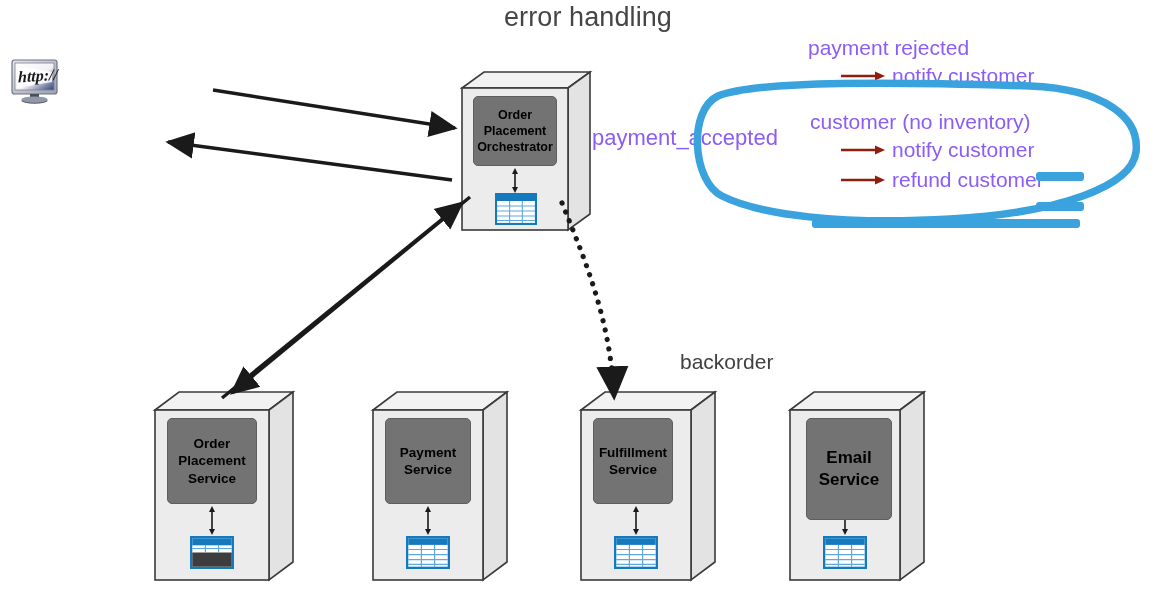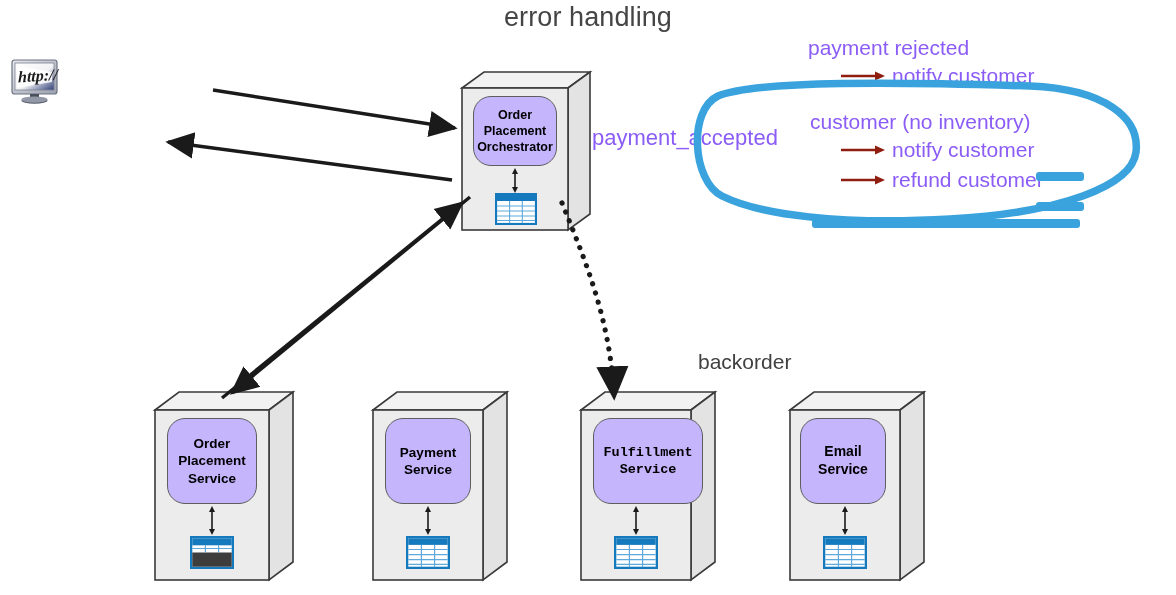--- a/index.html
+++ b/index.html
@@ -58,23 +58,23 @@
   .server {
     position: absolute;
   }
   .server svg.box3d {
     position: absolute;
     left: 0; top: 0;
     overflow: visible;
   }
   .server .label-plate {
     position: absolute;
-    background: #c4b5fd;
+    background: #737373;
     border: 1.4px solid #5e5e5e;
-    border-radius: 18px;
+    border-radius: 5px;
     box-sizing: border-box;
     display: flex;
     flex-direction: column;
     align-items: center;
     justify-content: center;
     color: #000000;
     font-weight: bold;
     line-height: 1.28;
     text-align: center;
   }
@@ -214,21 +214,21 @@
 
   <div class="server" style="left:581px; top:392px; width:134px; height:190px;">
     <svg class="box3d" width="134" height="190" viewBox="0 0 134 190">
       <polygon points="0,18 24,0 134,0 110,18" fill="#f2f2f2" stroke="#3a3a3a" stroke-width="1.6"></polygon>
       <polygon points="110,18 134,0 134,170 110,188" fill="#e3e3e3" stroke="#3a3a3a" stroke-width="1.6"></polygon>
       <rect x="0" y="18" width="110" height="170" fill="#ececec" stroke="#3a3a3a" stroke-width="1.6"></rect>
       <line x1="55" y1="117" x2="55" y2="140" stroke="#1a1a1a" stroke-width="1.6"></line>
       <polygon points="55,114 52,120 58,120" fill="#1a1a1a"></polygon>
       <polygon points="55,143 52,137 58,137" fill="#1a1a1a"></polygon>
     </svg>
-    <div class="label-plate" style="left:12px; top:26px; width:110px; height:86px; font-size:13.5px;font-family:Liberation Mono, monospace;">
+    <div class="label-plate" style="left:12px; top:26px; width:80px; height:86px; font-size:13.5px;">
       <span>Fulfillment</span>
       <span>Service</span>
     </div>
     <div class="db-icon" style="left:33px; top:144px;">
       <svg width="44" height="33" viewBox="0 0 44 33">
         <rect x="0.9" y="0.9" width="42.2" height="31.2" fill="#ffffff" stroke="#1479bd" stroke-width="2.8"></rect>
         <rect x="2.3" y="2.3" width="39.4" height="6.6" fill="#1479bd"></rect>
         <g stroke="#5ea8dc" stroke-width="1.2">
           <line x1="2.3" y1="13.5" x2="41.7" y2="13.5"></line>
           <line x1="2.3" y1="18.6" x2="41.7" y2="18.6"></line>
@@ -243,21 +243,21 @@
 
   <div class="server" style="left:790px; top:392px; width:134px; height:190px;">
     <svg class="box3d" width="134" height="190" viewBox="0 0 134 190">
       <polygon points="0,18 24,0 134,0 110,18" fill="#f2f2f2" stroke="#3a3a3a" stroke-width="1.6"></polygon>
       <polygon points="110,18 134,0 134,170 110,188" fill="#e3e3e3" stroke="#3a3a3a" stroke-width="1.6"></polygon>
       <rect x="0" y="18" width="110" height="170" fill="#ececec" stroke="#3a3a3a" stroke-width="1.6"></rect>
       <line x1="55" y1="117" x2="55" y2="140" stroke="#1a1a1a" stroke-width="1.6"></line>
       <polygon points="55,114 52,120 58,120" fill="#1a1a1a"></polygon>
       <polygon points="55,143 52,137 58,137" fill="#1a1a1a"></polygon>
     </svg>
-    <div class="label-plate" style="left:10px; top:26px; width:86px; height:86px; font-size:14px;">
+    <div class="label-plate" style="left:16px; top:26px; width:86px; height:102px; font-size:17px;">
       <span>Email</span>
       <span>Service</span>
     </div>
     <div class="db-icon" style="left:33px; top:144px;">
       <svg width="44" height="33" viewBox="0 0 44 33">
         <rect x="0.9" y="0.9" width="42.2" height="31.2" fill="#ffffff" stroke="#1479bd" stroke-width="2.8"></rect>
         <rect x="2.3" y="2.3" width="39.4" height="6.6" fill="#1479bd"></rect>
         <g stroke="#5ea8dc" stroke-width="1.2">
           <line x1="2.3" y1="13.5" x2="41.7" y2="13.5"></line>
           <line x1="2.3" y1="18.6" x2="41.7" y2="18.6"></line>
@@ -284,21 +284,21 @@
 
     <line x1="452" y1="180" x2="168" y2="142" stroke="#1a1a1a" stroke-width="3.4" marker-end="url(#blkArrow)"></line>
 
     <line x1="470" y1="197" x2="232" y2="393" stroke="#1a1a1a" stroke-width="3.4" marker-end="url(#blkArrow)"></line>
     <line x1="222" y1="398" x2="462" y2="203" stroke="#1a1a1a" stroke-width="3.4" marker-end="url(#blkArrow)"></line>
 
     <path d="M 562,203 C 586,262 610,320 614,395" fill="none" stroke="#1a1a1a" stroke-width="5.2" stroke-linecap="round" stroke-dasharray="0.1 9.5" marker-end="url(#blkArrowDot)"></path>
   </svg>
 
   <div class="abs red-text big" style="left:592px; top:125px;">payment_accepted</div>
-  <div class="abs gray-label" style="left:698px; top:350px;">backorder</div>
+  <div class="abs gray-label" style="left:680px; top:350px;">backorder</div>
 
   <div class="abs" style="left:808px; top:36px;">
     <div class="red-text">payment rejected</div>
     <div class="abs" style="left:32px; top:28px; display:flex; align-items:center; gap:6px;">
       <svg width="46" height="14" viewBox="0 0 46 14">
         <line x1="1" y1="7" x2="38" y2="7" stroke="#8f1d10" stroke-width="2.6"></line>
         <polygon points="45,7 35,2.6 35,11.4" fill="#8f1d10"></polygon>
       </svg>
       <span class="red-text">notify customer</span>
     </div>

